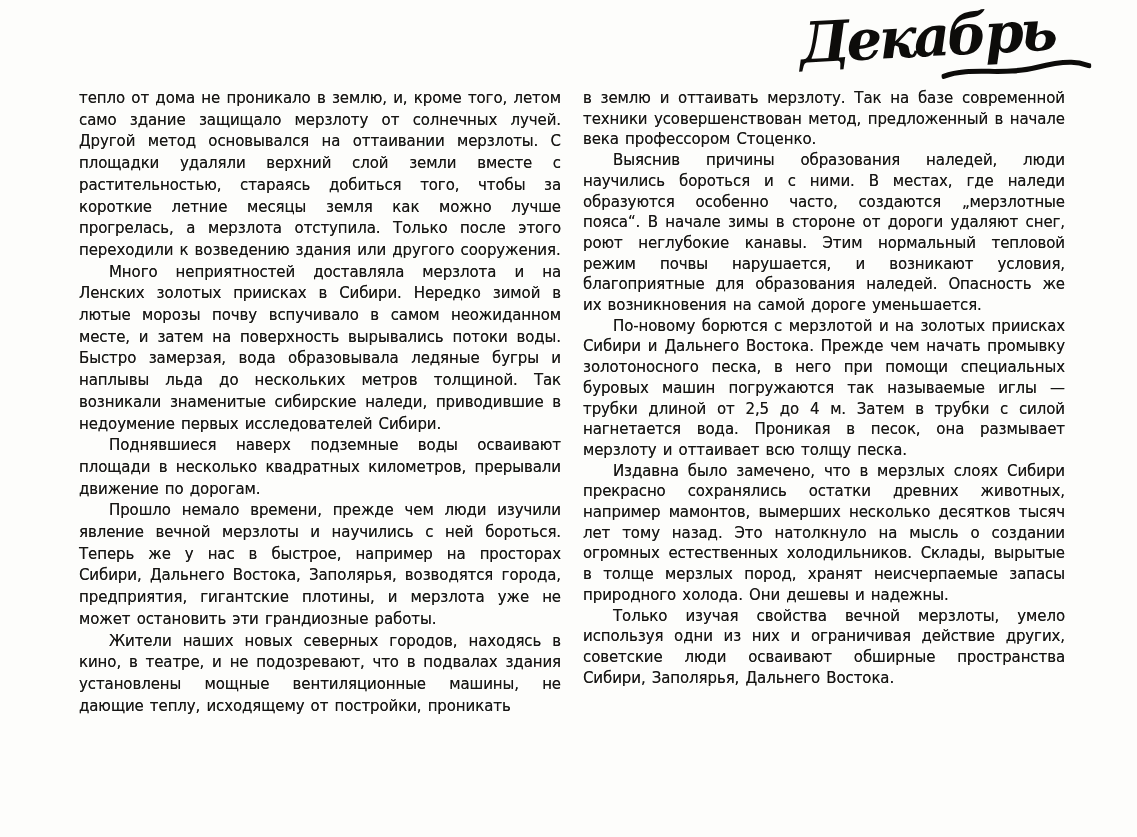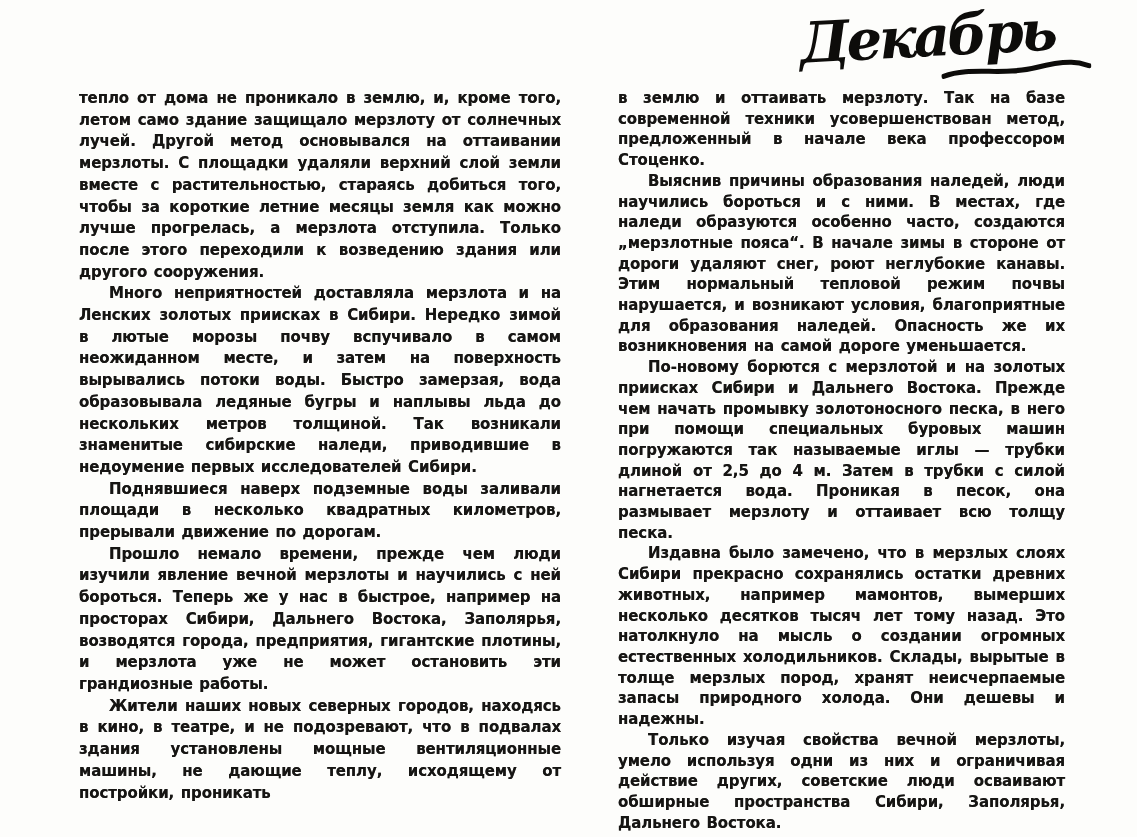--- a/index.html
+++ b/index.html
@@ -54,49 +54,49 @@
     gap: 22px;
   }
   .col {
     width: 482px;
     flex: 0 0 482px;
   }
   .col p {
     margin: 0;
     text-align: justify;
     font-family: "DejaVu Sans", sans-serif;
-    font-weight: bold;
+    font-weight: normal;
     font-size: 15px;
     color: #161513;
     word-spacing: 1.5px;
     letter-spacing: -0.1px;
     text-shadow: 0 0 0.5px rgba(10,10,10,0.65);
   }
   .col-left p  { line-height: 21.7px; }
-  .col-right p { line-height: 20.7px; margin-left: 35px; }
+  .col-right p { line-height: 20.7px; }
   .col p.ind { text-indent: 30px; }
 </style>
 </head>
 <body>
 
 <div class="page">
 
   <div class="title-wrap">
     <span class="title-text">Декабрь</span>
     <svg class="title-swash" width="150" height="18" viewBox="0 0 150 18">
       <path d="M2,12 C 30,3 60,15 95,8 S 140,6 148,9" stroke="#0d0c0a" stroke-width="5" fill="none" stroke-linecap="round"></path>
     </svg>
   </div>
 
   <div class="columns">
 
     <div class="col col-left">
       <p>тепло от дома не проникало в землю, и, кроме того, летом само здание защищало мерзлоту от солнечных лучей. Другой метод основывался на оттаивании мерзлоты. С площадки удаляли верхний слой земли вместе с растительностью, стараясь добиться того, чтобы за короткие летние месяцы земля как можно лучше прогрелась, а мерзлота отступила. Только после этого переходили к возведению здания или другого сооружения.</p>
       <p class="ind">Много неприятностей доставляла мерзлота и на Ленских золотых приисках в Сибири. Нередко зимой в лютые морозы почву вспучивало в самом неожиданном месте, и затем на поверхность вырывались потоки воды. Быстро замерзая, вода образовывала ледяные бугры и наплывы льда до нескольких метров толщиной. Так возникали знаменитые сибирские наледи, приводившие в недоумение первых исследователей Сибири.</p>
-      <p class="ind">Поднявшиеся наверх подземные воды заливали площади в несколько квадратных километров, прерывали движение по дорогам.</p>
+      <p class="ind">Поднявшиеся наверх подземные воды осваивают площади в несколько квадратных километров, прерывали движение по дорогам.</p>
       <p class="ind">Прошло немало времени, прежде чем люди изучили явление вечной мерзлоты и научились с ней бороться. Теперь же у нас в быстрое, например на просторах Сибири, Дальнего Востока, Заполярья, возводятся города, предприятия, гигантские плотины, и мерзлота уже не может остановить эти грандиозные работы.</p>
       <p class="ind">Жители наших новых северных городов, находясь в кино, в театре, и не подозревают, что в подвалах здания установлены мощные вентиляционные машины, не дающие теплу, исходящему от постройки, проникать</p>
     </div>
 
     <div class="col col-right">
       <p>в землю и оттаивать мерзлоту. Так на базе современной техники усовершенствован метод, предложенный в начале века профессором Стоценко.</p>
       <p class="ind">Выяснив причины образования наледей, люди научились бороться и с ними. В местах, где наледи образуются особенно часто, создаются „мерзлотные пояса“. В начале зимы в стороне от дороги удаляют снег, роют неглубокие канавы. Этим нормальный тепловой режим почвы нарушается, и возникают условия, благоприятные для образования наледей. Опасность же их возникновения на самой дороге уменьшается.</p>
       <p class="ind">По-новому борются с мерзлотой и на золотых приисках Сибири и Дальнего Востока. Прежде чем начать промывку золотоносного песка, в него при помощи специальных буровых машин погружаются так называемые иглы — трубки длиной от 2,5 до 4 м. Затем в трубки с силой нагнетается вода. Проникая в песок, она размывает мерзлоту и оттаивает всю толщу песка.</p>
       <p class="ind">Издавна было замечено, что в мерзлых слоях Сибири прекрасно сохранялись остатки древних животных, например мамонтов, вымерших несколько десятков тысяч лет тому назад. Это натолкнуло на мысль о создании огромных естественных холодильников. Склады, вырытые в толще мерзлых пород, хранят неисчерпаемые запасы природного холода. Они дешевы и надежны.</p>
       <p class="ind">Только изучая свойства вечной мерзлоты, умело используя одни из них и ограничивая действие других, советские люди осваивают обширные пространства Сибири, Заполярья, Дальнего Востока.</p>

